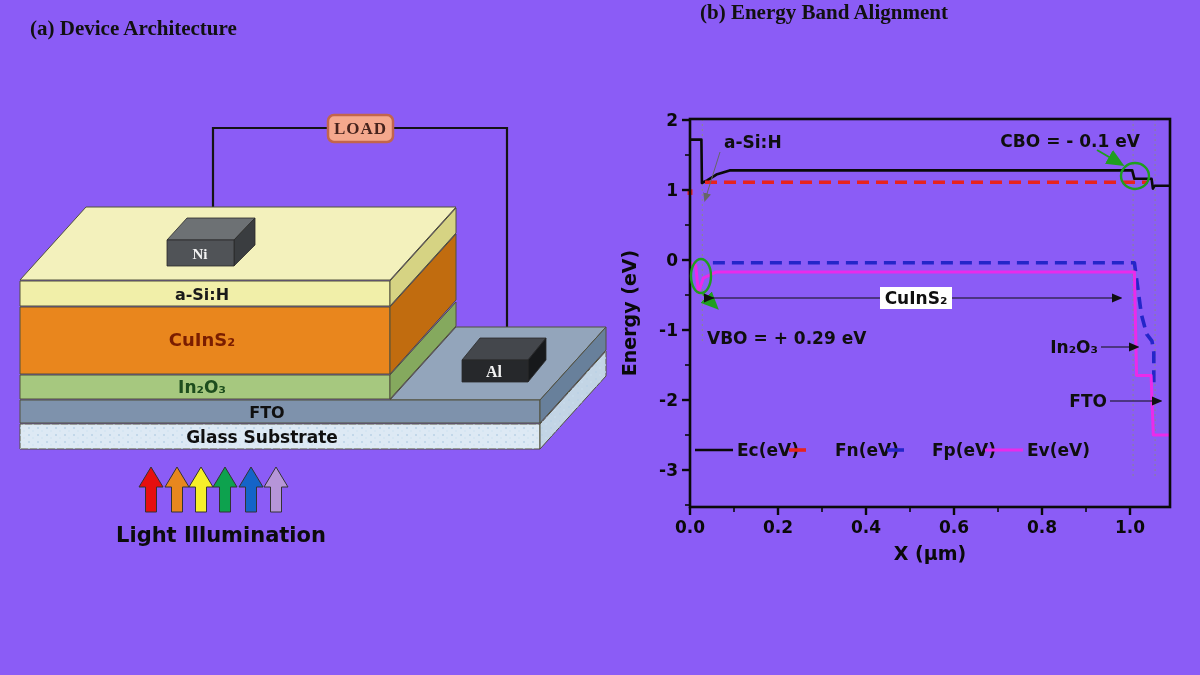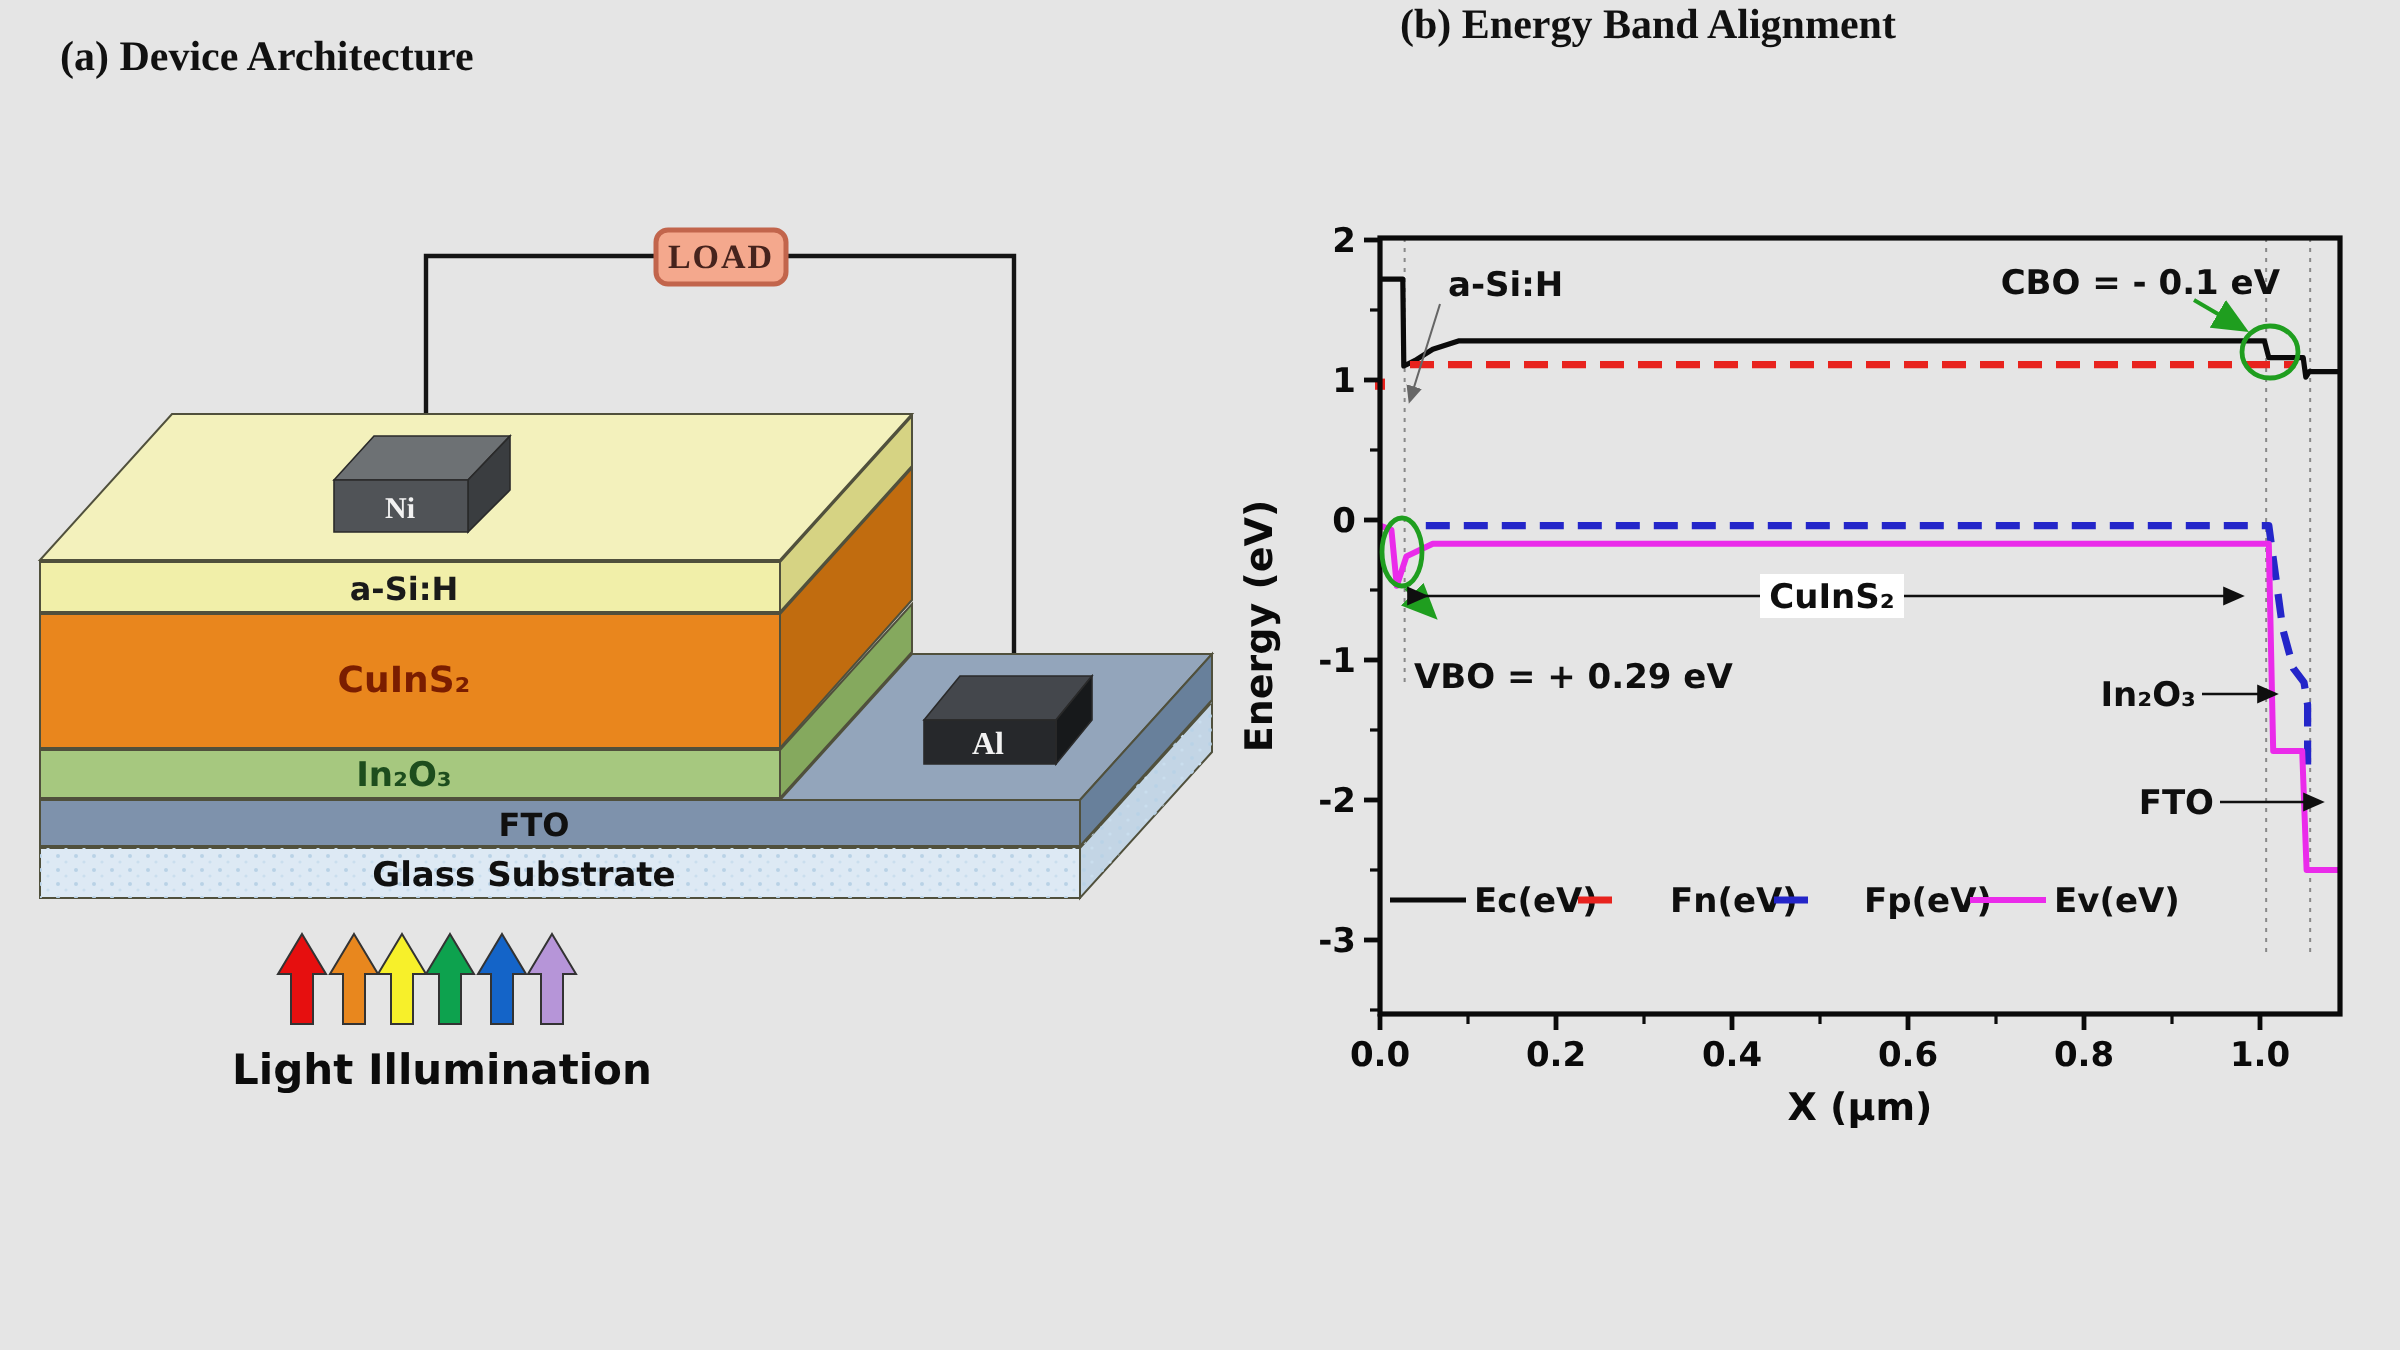--- a/index.html
+++ b/index.html
@@ -1,16 +1,16 @@
 <!DOCTYPE html>
 <html><head>
 <meta charset="utf-8">
 <style>
   html,body{margin:0;padding:0;background:#fff;}
-  .canvas{position:relative;width:1200px;height:675px;background:#e5e5e5;overflow:hidden;
+  .canvas{position:relative;width:1200px;height:675px;background:#8b5cf6;overflow:hidden;
           font-family:"DejaVu Sans",sans-serif;}
   .fig-title{position:absolute;font-family:"Liberation Serif",serif;font-weight:bold;
              font-size:21px;color:#111;white-space:nowrap;}
   #titleA{left:30px;top:16px;}
   #titleB{left:700px;top:0;}
   svg{position:absolute;overflow:visible;}
   #svgA{left:0;top:90px;}
   #svgB{left:600px;top:90px;}
   .wire{fill:none;stroke:#141414;stroke-width:2.2px;}
   polygon.face{stroke:#50503c;stroke-width:1px;}

